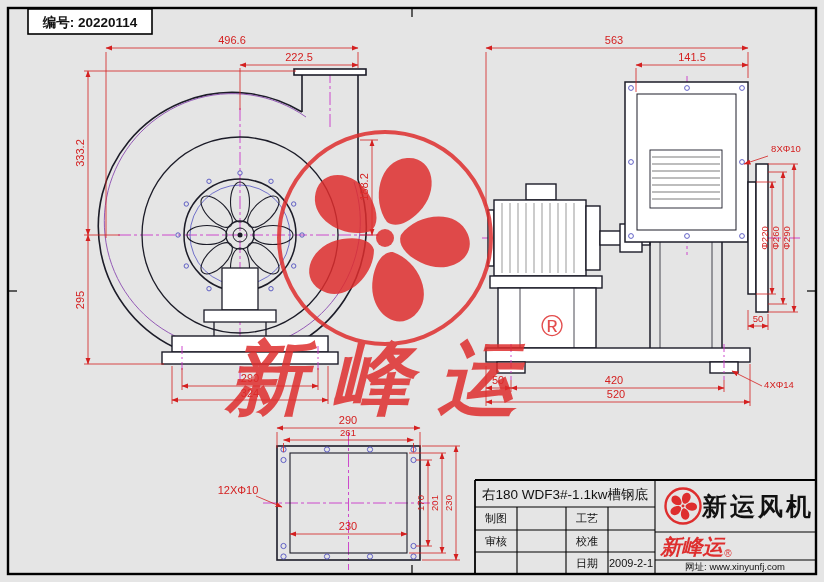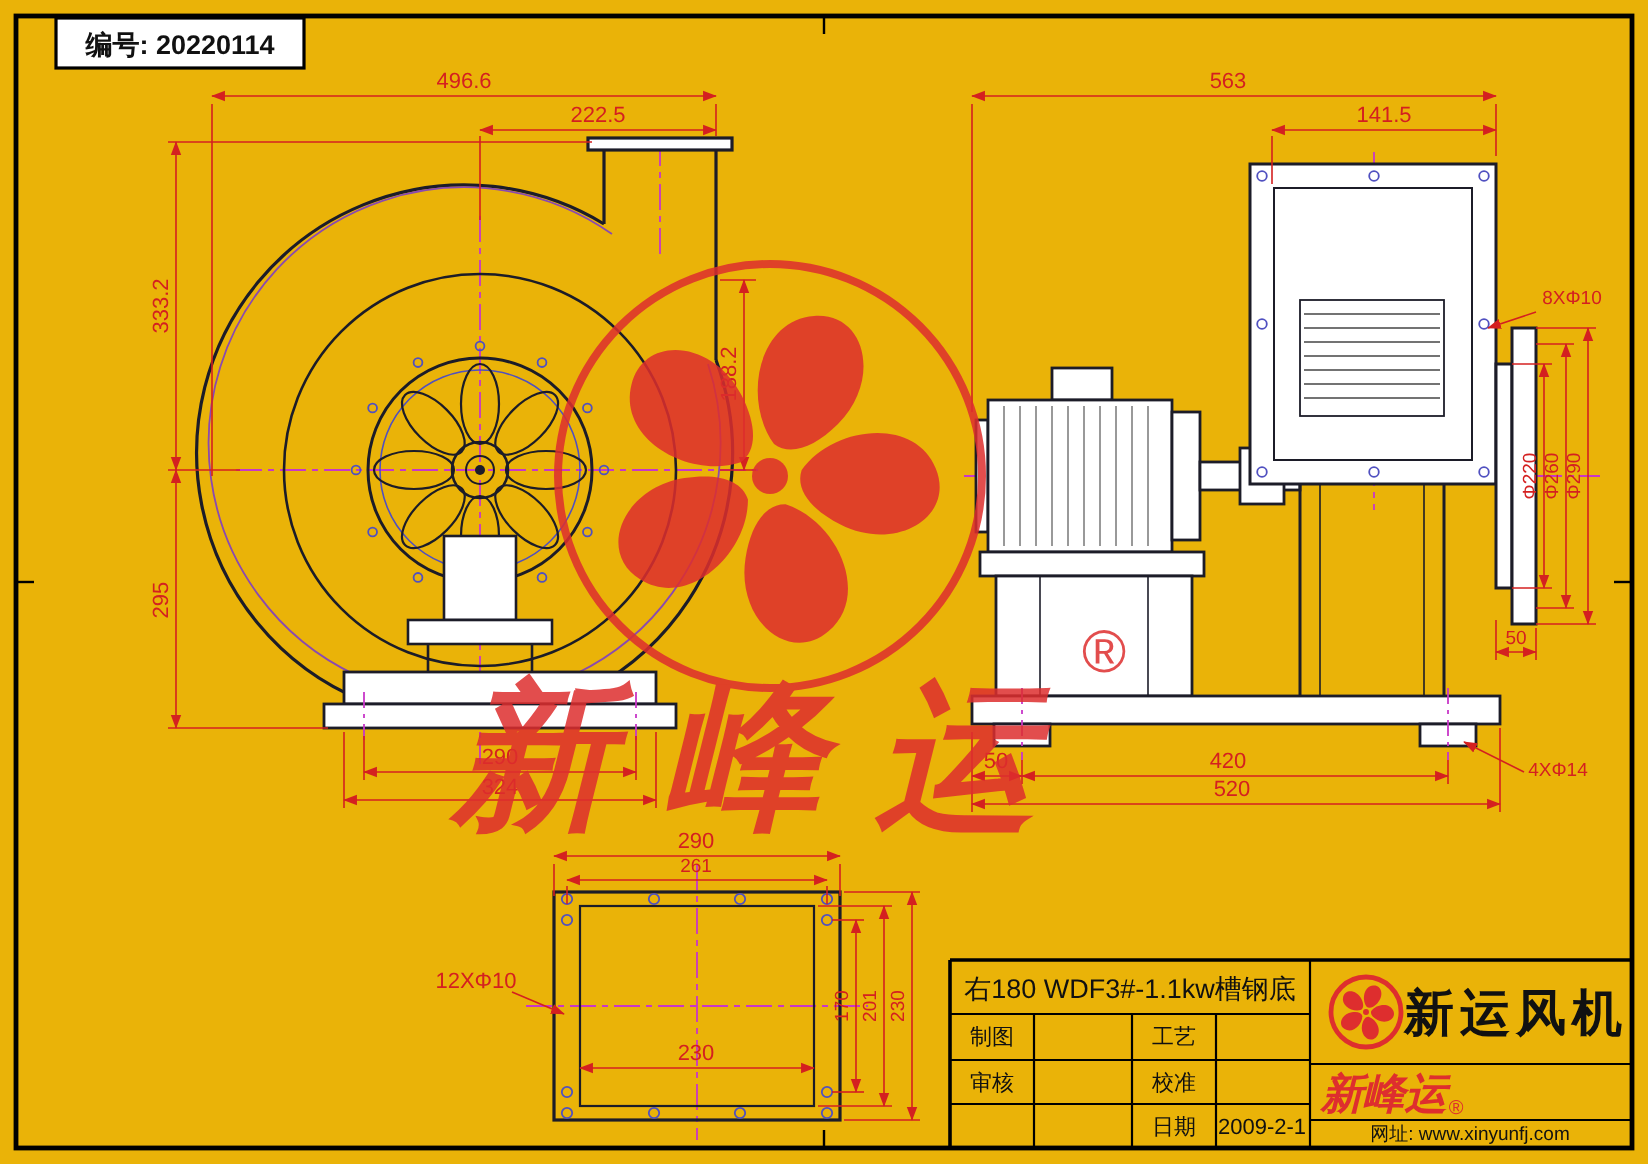--- a/index.html
+++ b/index.html
@@ -1,16 +1,16 @@
 <!DOCTYPE html>
 <html><head>
 <meta charset="utf-8">
 <style>
   html,body{margin:0;padding:0;background:#9a9a9a;}
-  .sheet{position:relative;width:824px;height:582px;background:#eab308;overflow:hidden;}
+  .sheet{position:relative;width:824px;height:582px;background:#e5e5e5;overflow:hidden;}
   svg{display:block;}
   text{font-family:"Liberation Sans","DejaVu Sans",sans-serif;}
   .dim{fill:#d42020;font-size:11px;}
   .dim-s{fill:#d42020;font-size:9.5px;}
   .blk{fill:#111111;}
   .wm{fill:#de2e2e;}
 </style>
 </head>
 <body>
 

